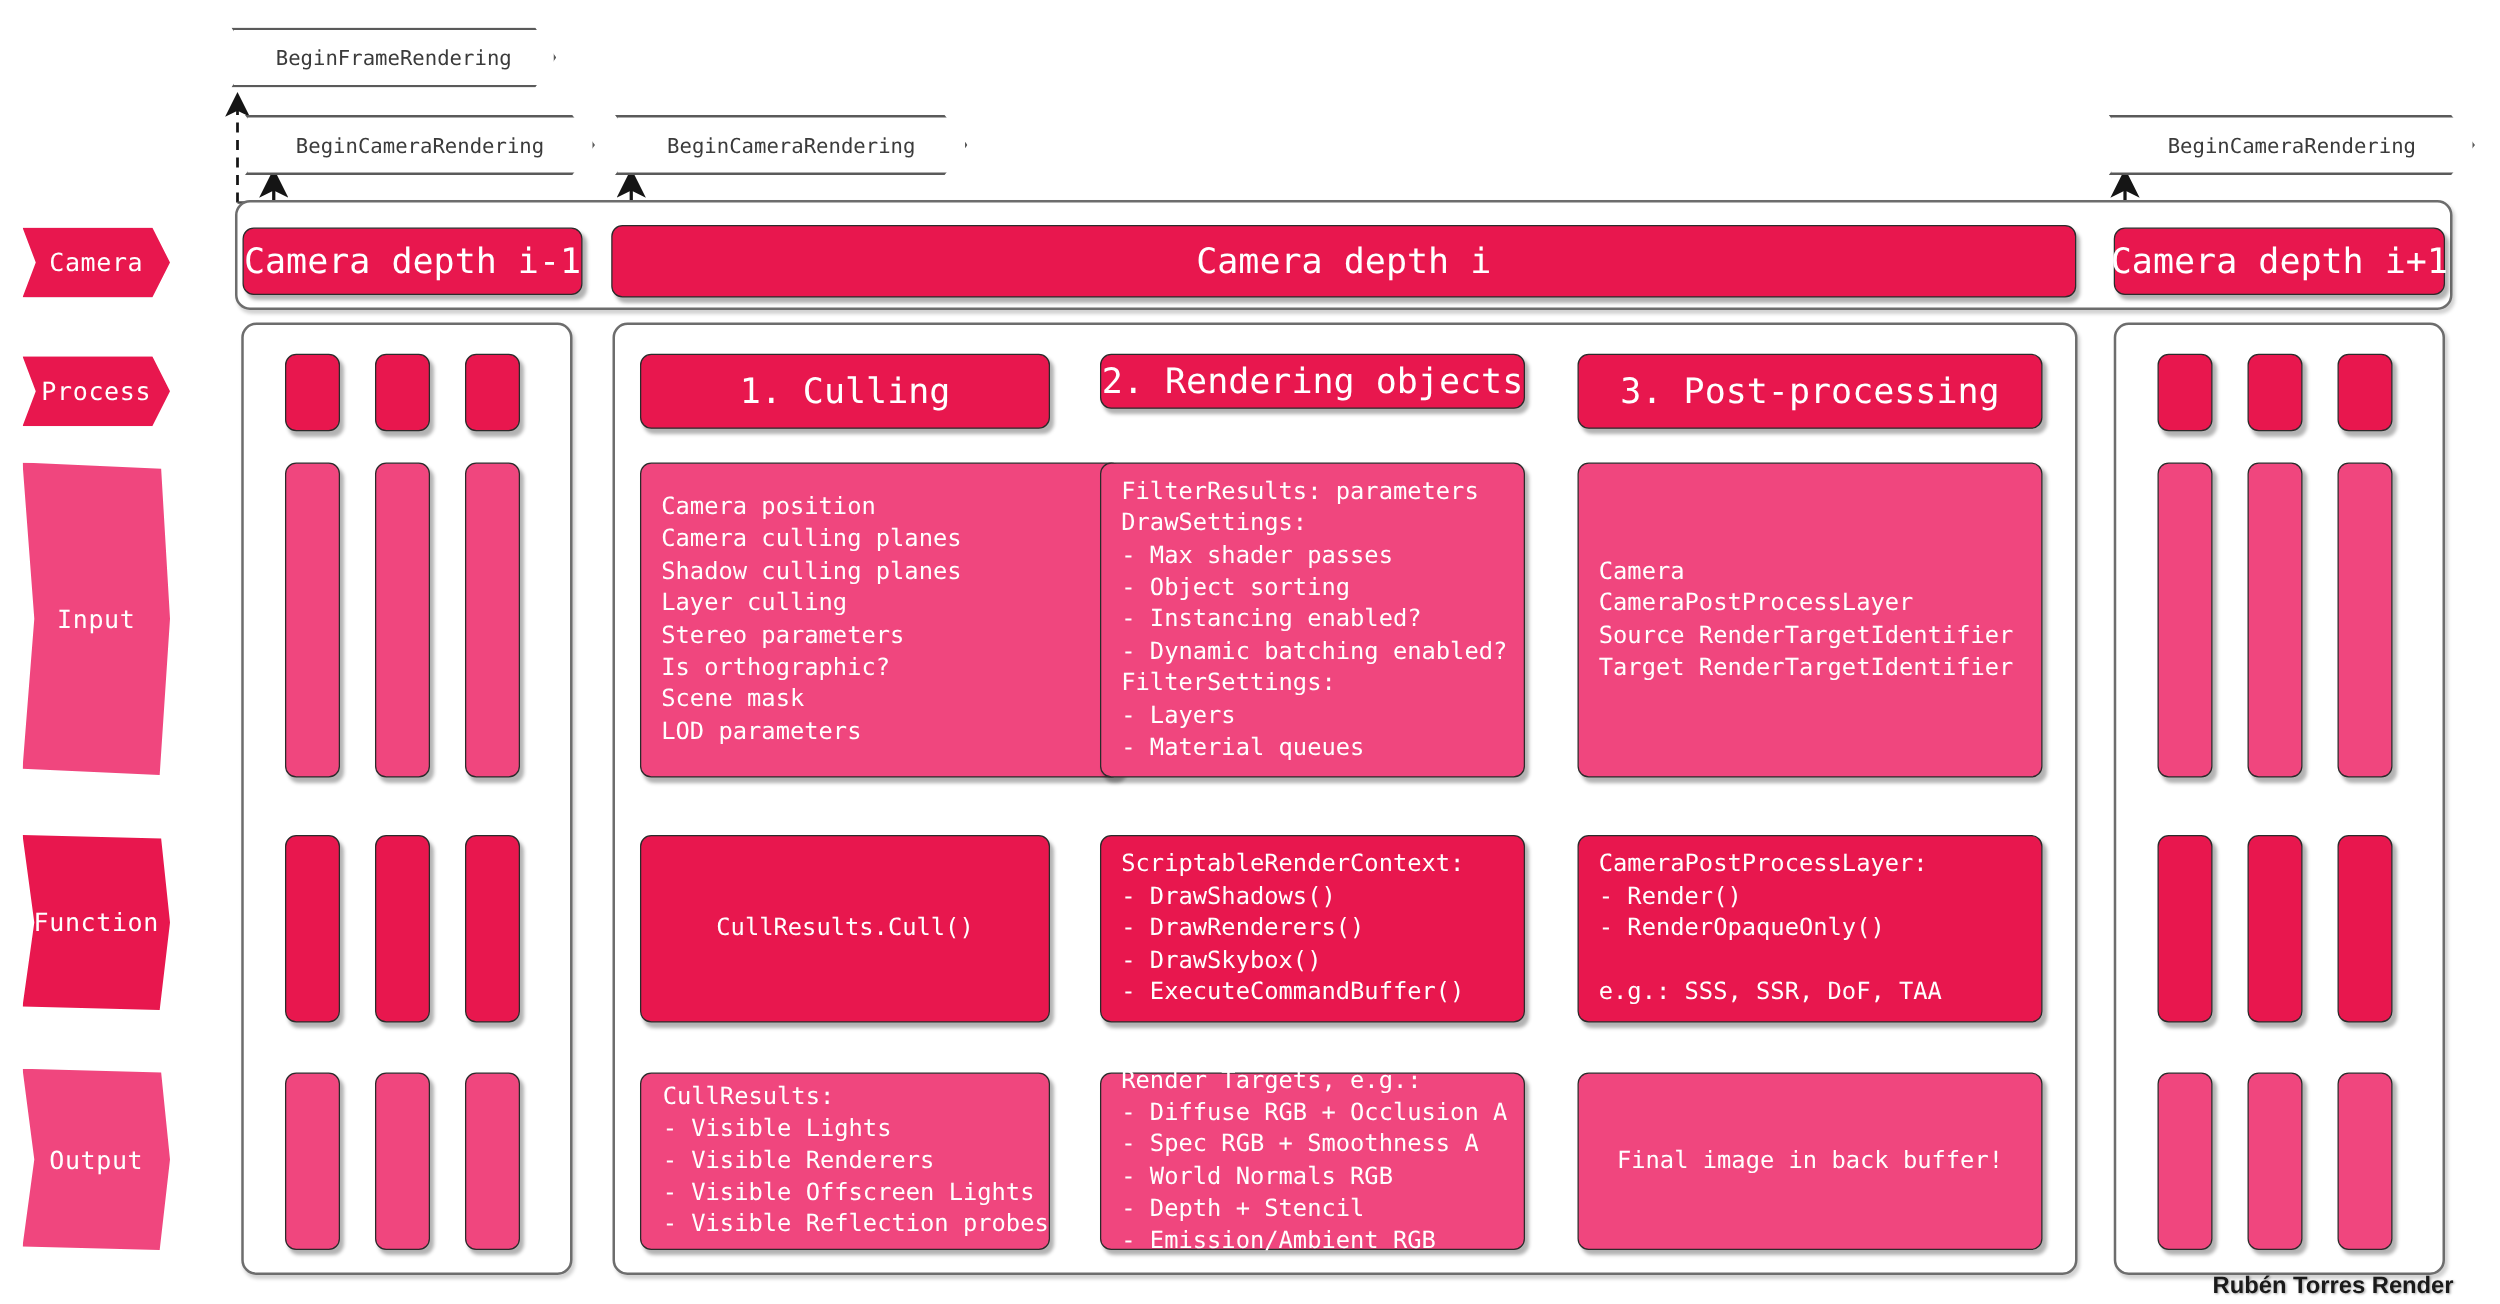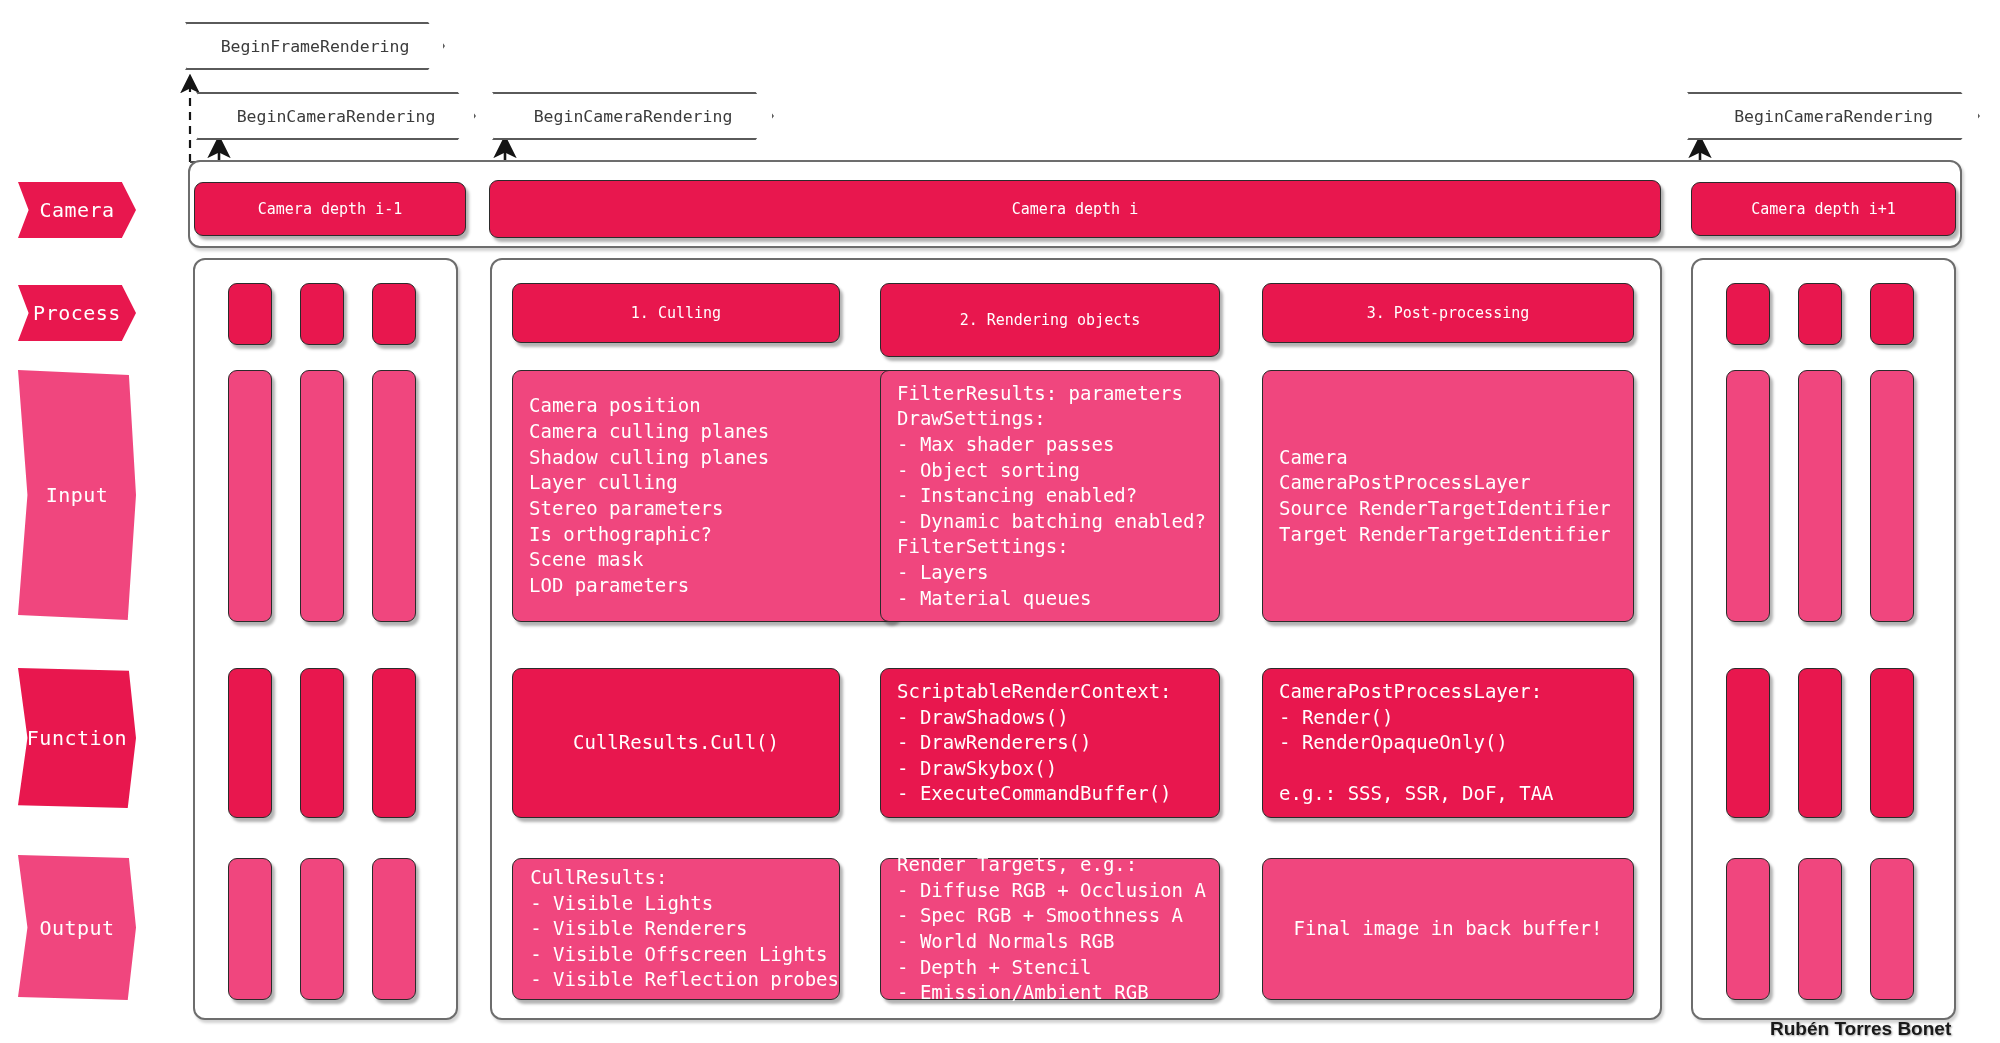--- a/index.html
+++ b/index.html
@@ -48,21 +48,21 @@
   .box{
     position:absolute;box-sizing:border-box;
     border:1.5px solid #2b2b2b;
     border-radius:9px;
     color:#ffffff;
     display:flex;align-items:center;justify-content:center;
     box-shadow:3px 4px 3px rgba(0,0,0,.30);
   }
   .box.dark{background:#E8174E;}
   .box.light{background:#F0467E;}
-  .box .txt{font-size:15px;white-space:pre;line-height:1.35;}
+  .box .txt{font-size:28px;white-space:pre;line-height:1.35;}
   .box .txt.small{font-size:19px;}
   .box.lefttext{justify-content:flex-start;}
   .box.lefttext .txt{text-align:left;padding-left:16px;}
 
   
   .panel{
     position:absolute;box-sizing:border-box;
     border:2px solid #6d6d6d;
     border-radius:12px;
     background:#ffffff;
@@ -203,21 +203,21 @@
 
   <div class="box light" style="left:228px;top:858px;width:44px;height:142px;"></div>
   <div class="box light" style="left:300px;top:858px;width:44px;height:142px;"></div>
   <div class="box light" style="left:372px;top:858px;width:44px;height:142px;"></div>
 
   <div class="panel" style="left:490px;top:258px;width:1172px;height:762px;"></div>
 
   <div class="box dark" style="left:512px;top:283px;width:328px;height:60px;">
     <span class="txt">1. Culling</span>
   </div>
-  <div class="box dark" style="left:880px;top:283px;width:340px;height:74px;">
+  <div class="box dark" style="left:880px;top:283px;width:340px;height:44px;">
     <span class="txt">2. Rendering objects</span>
   </div>
   <div class="box dark" style="left:1262px;top:283px;width:372px;height:60px;">
     <span class="txt">3. Post-processing</span>
   </div>
 
   <div class="box light lefttext" style="left:512px;top:370px;width:386px;height:252px;">
     <span class="txt small">Camera position
 Camera culling planes
 Shadow culling planes
@@ -289,15 +289,15 @@
   <div class="box light" style="left:1726px;top:370px;width:44px;height:252px;"></div>
   <div class="box light" style="left:1798px;top:370px;width:44px;height:252px;"></div>
   <div class="box light" style="left:1870px;top:370px;width:44px;height:252px;"></div>
   <div class="box dark" style="left:1726px;top:668px;width:44px;height:150px;"></div>
   <div class="box dark" style="left:1798px;top:668px;width:44px;height:150px;"></div>
   <div class="box dark" style="left:1870px;top:668px;width:44px;height:150px;"></div>
   <div class="box light" style="left:1726px;top:858px;width:44px;height:142px;"></div>
   <div class="box light" style="left:1798px;top:858px;width:44px;height:142px;"></div>
   <div class="box light" style="left:1870px;top:858px;width:44px;height:142px;"></div>
 
-  <div class="credit" style="left:1770px;top:1018px;">Rubén Torres Bonet</div>
+  <div class="credit" style="left:1770px;top:1018px;">Rubén Torres Render</div>
 
 </div>
 
 </body></html>

